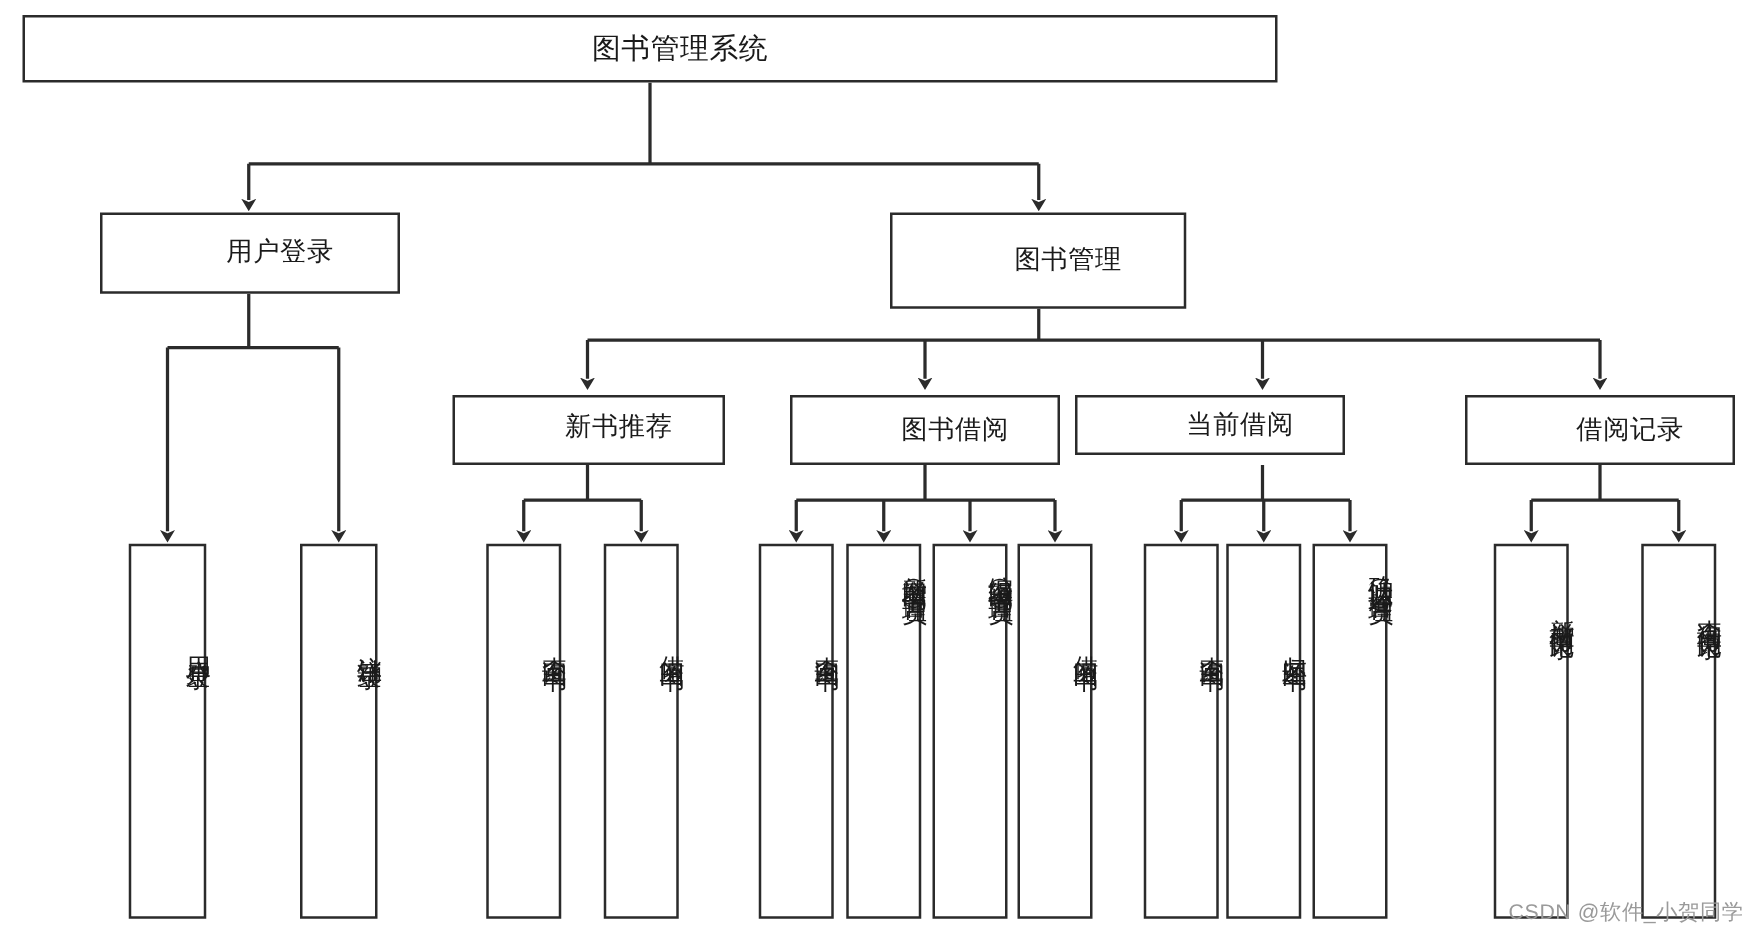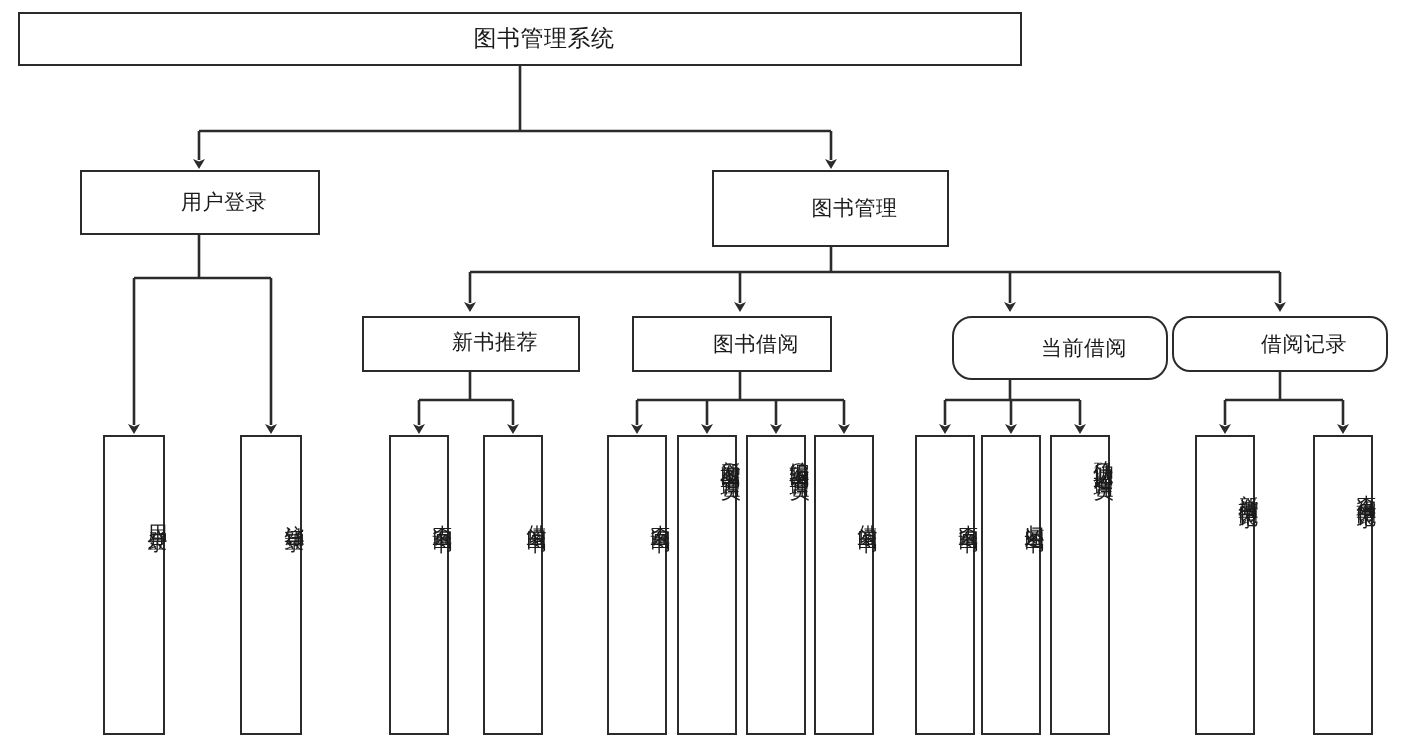--- a/index.html
+++ b/index.html
@@ -135,27 +135,27 @@
   <div class="node h t-l2" style="left:80px; top:170px; width:240px; height:65px;">
     <span class="label">用户登录</span>
   </div>
   <div class="node h t-l2" style="left:712px; top:170px; width:237px; height:77px;">
     <span class="label">图书管理</span>
   </div>
 
   <div class="node h t-l3" style="left:362px; top:316px; width:218px; height:56px;font-family:Liberation Mono, monospace;">
     <span class="label">新书推荐</span>
   </div>
-  <div class="node h t-l3" style="left:632px; top:316px; width:200px; height:56px;">
+  <div class="node h t-l3" style="left:632px; top:316px; width:216px; height:56px;">
     <span class="label">图书借阅</span>
   </div>
-  <div class="node h t-l3" style="left:952px; top:316px; width:216px; height:64px;border-radius:20px;">
+  <div class="node h t-l3" style="left:860px; top:316px; width:216px; height:48px;">
     <span class="label">当前借阅</span>
   </div>
-  <div class="node h t-l3" style="left:1172px; top:316px; width:216px; height:56px;border-radius:18px;">
+  <div class="node h t-l3" style="left:1172px; top:316px; width:216px; height:56px;">
     <span class="label">借阅记录</span>
   </div>
 
   <div class="node v t-leaf" style="left:103px; top:435px; width:62px; height:300px; padding-top:72px;">
     <span class="label">用户登录</span>
   </div>
   <div class="node v t-leaf" style="left:240px; top:435px; width:62px; height:300px; padding-top:72px;">
     <span class="label">注销登录</span>
   </div>
 
@@ -189,14 +189,15 @@
     <span class="label">确认归还（管理员）</span>
   </div>
 
   <div class="node v t-leaf" style="left:1195px; top:435px; width:60px; height:300px; padding-top:42px;">
     <span class="label">新增借阅记录</span>
   </div>
   <div class="node v t-leaf" style="left:1313px; top:435px; width:60px; height:300px; padding-top:42px;">
     <span class="label">查询借阅记录</span>
   </div>
 
+  <div id="watermark">CSDN @软件_小贺同学</div>
 
 </div>
 
 </body></html>

